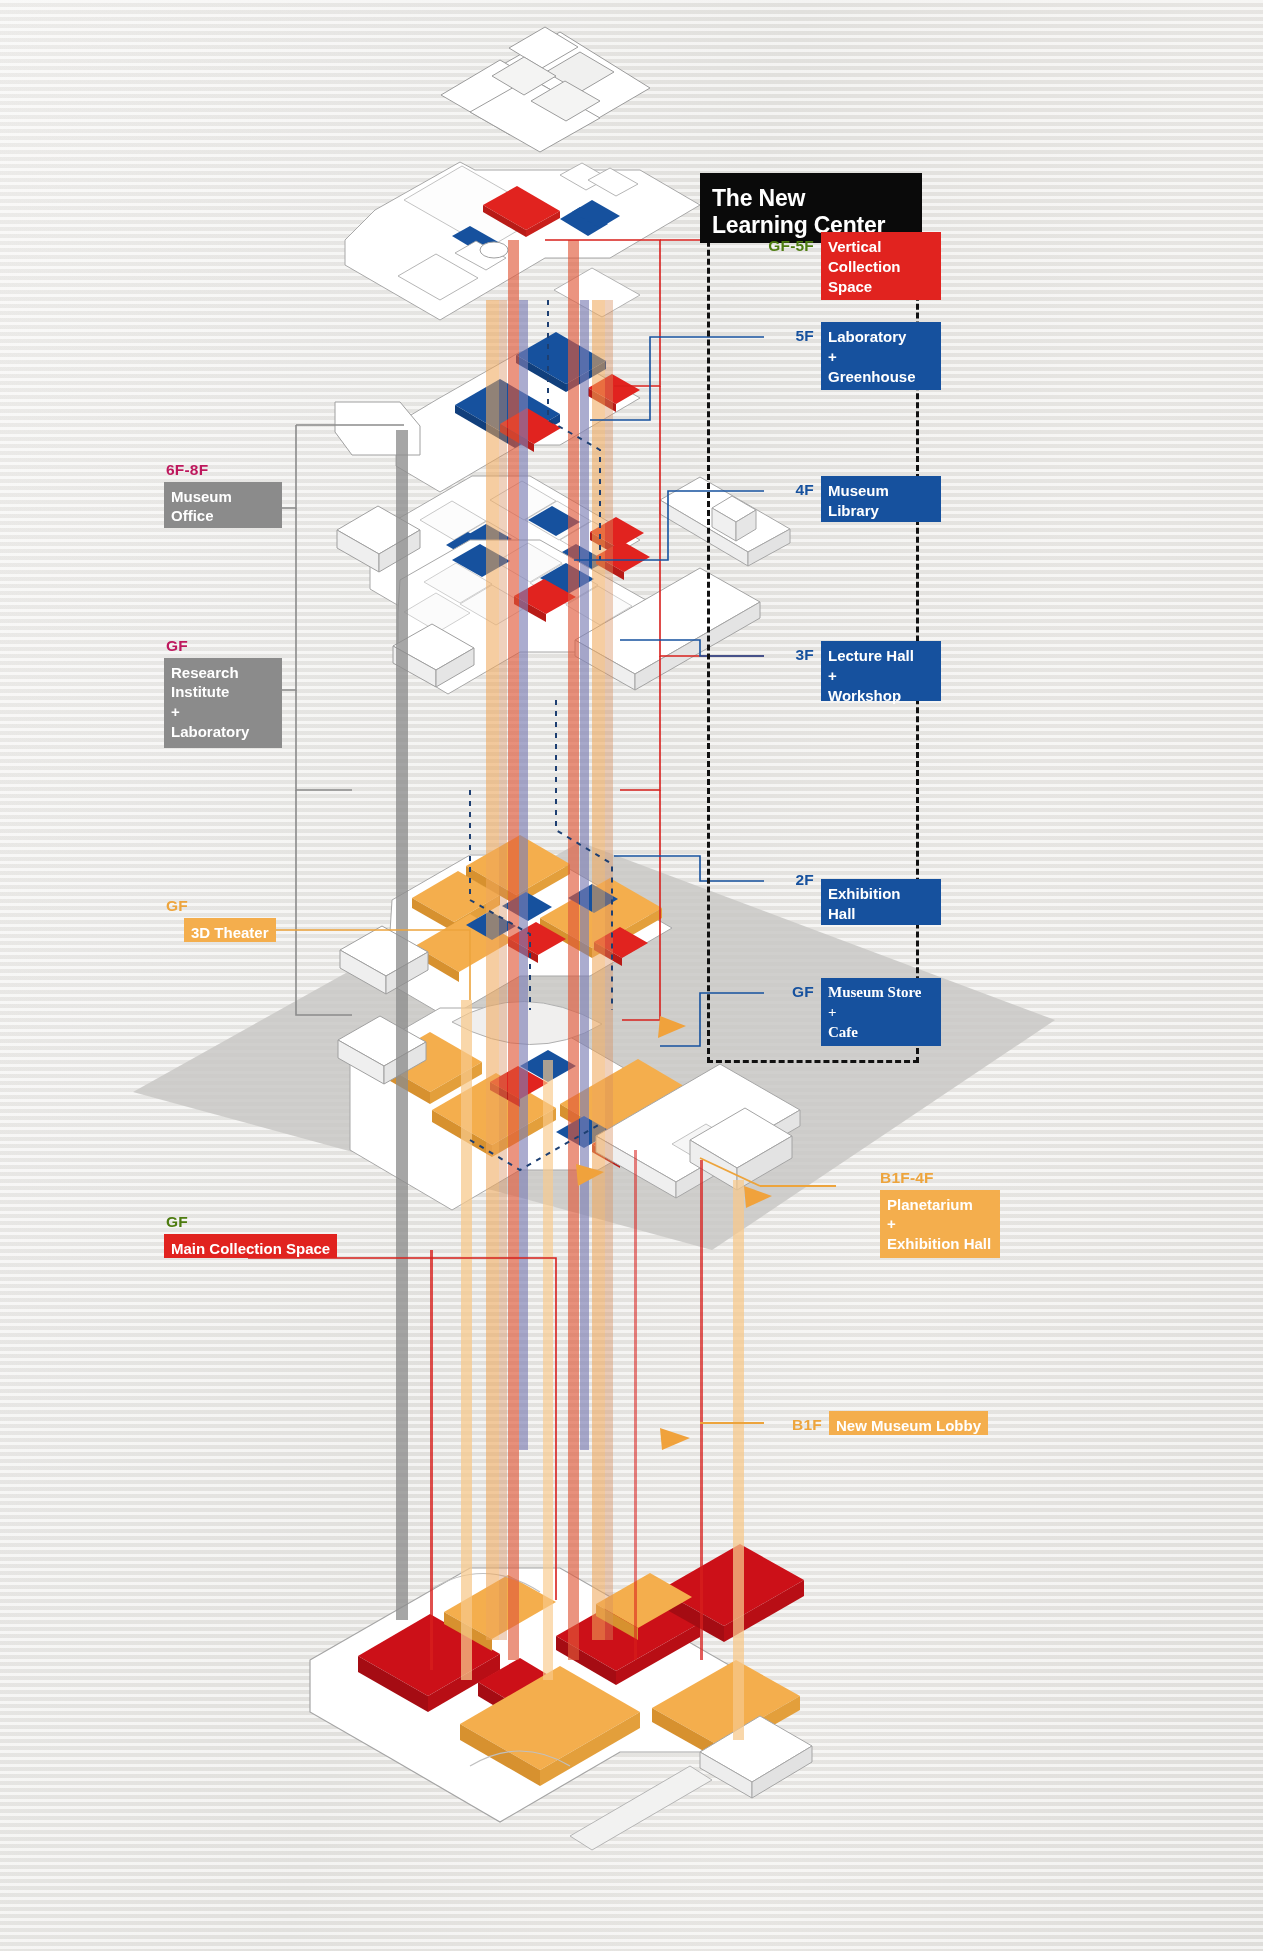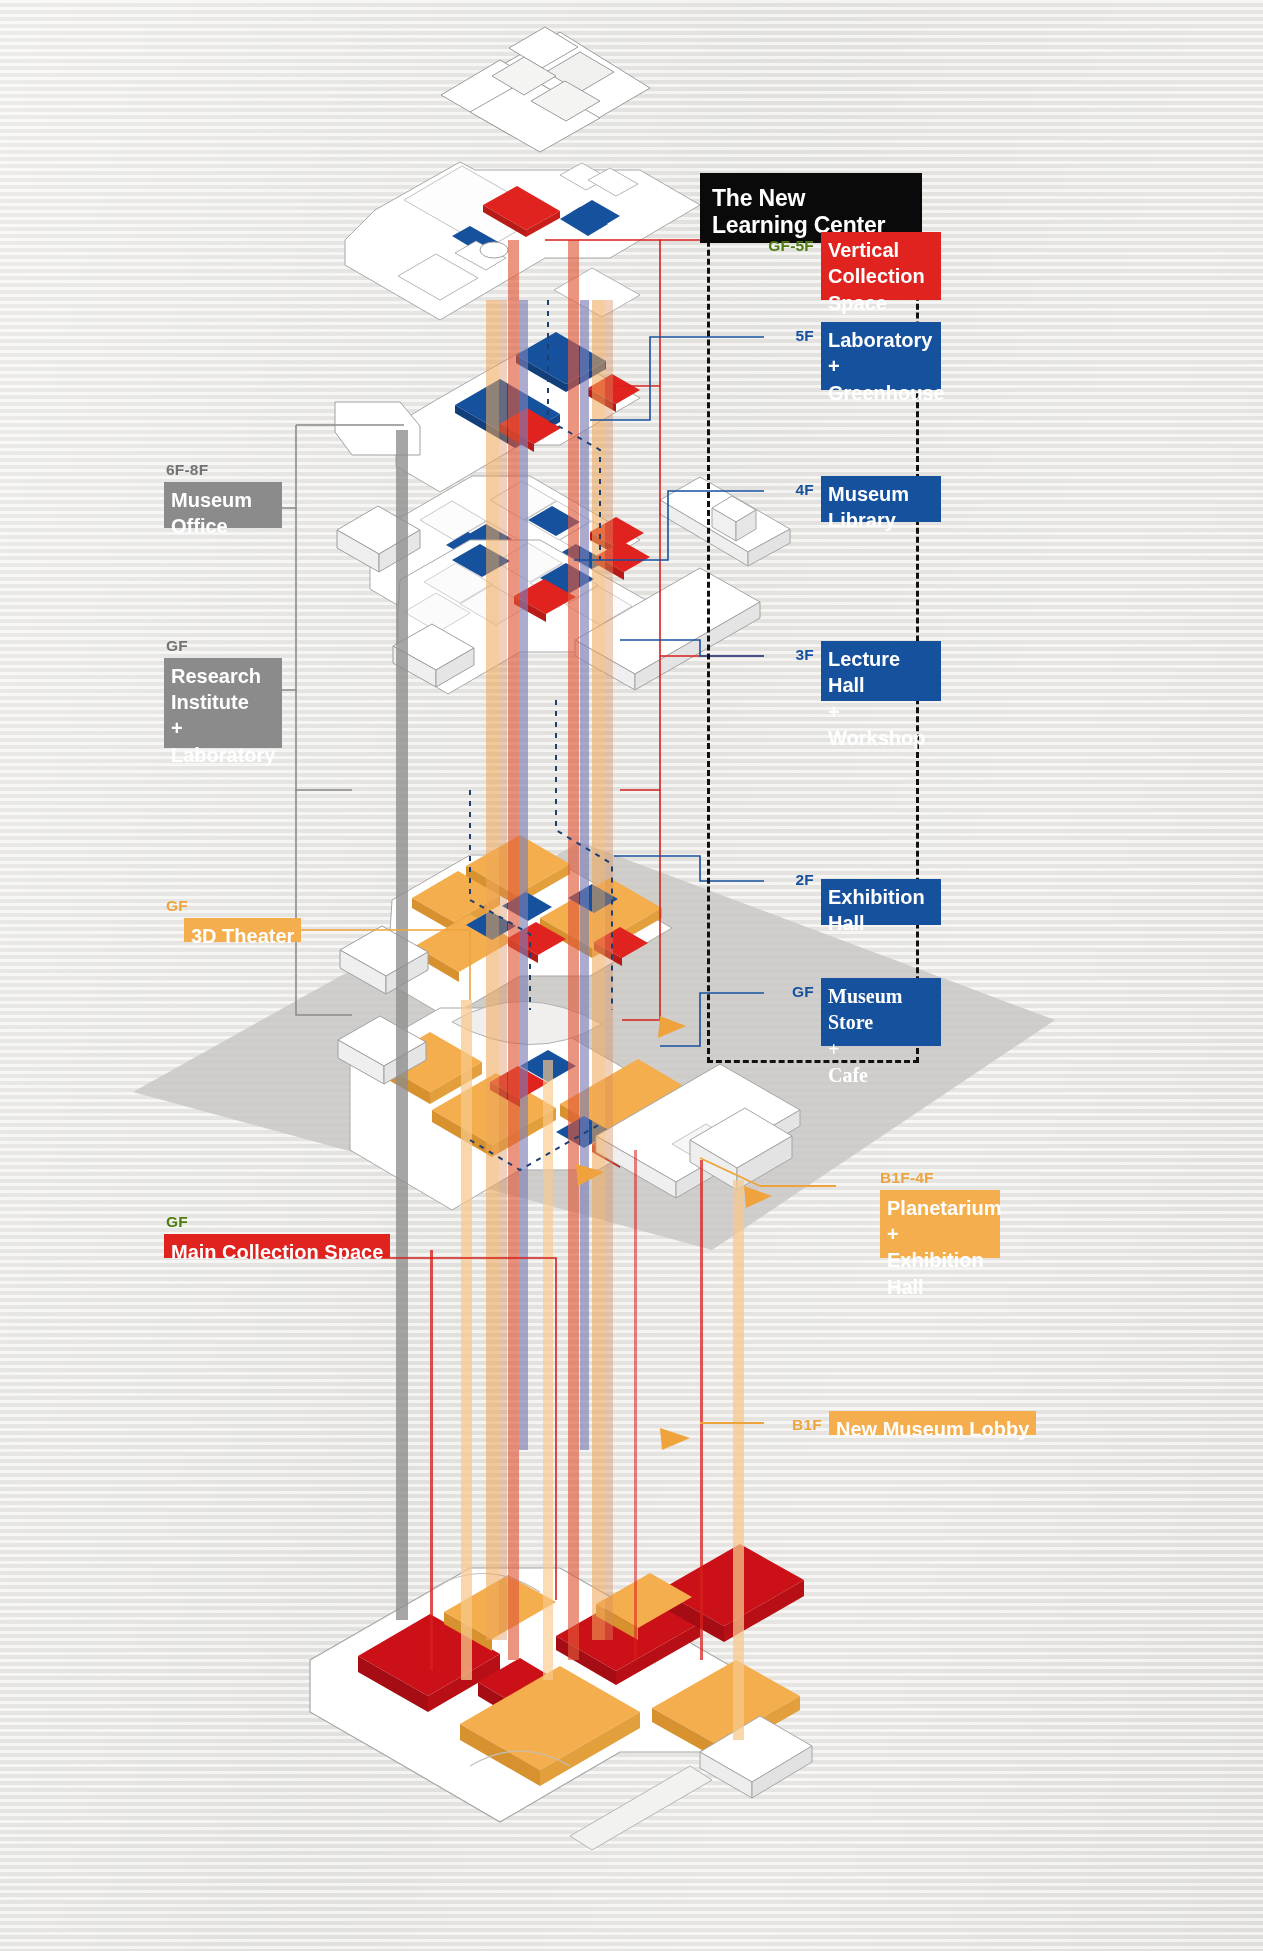--- a/index.html
+++ b/index.html
@@ -44,38 +44,38 @@
 
   
   .callout { position:absolute; z-index:9; }
   .callout .floor {
     font-size:15.5px; font-weight:bold; line-height:1;
     letter-spacing:0.2px; margin-bottom:4px;
     white-space:nowrap;
   }
   .callout .chip {
     display:inline-block;
-    font-size:20px; font-weight:bold; line-height:1.32;
+    font-size:15px; font-weight:bold; line-height:1.32;
     color:#ffffff; padding:5px 7px 6px 7px;
     white-space:pre-line;
   }
   
   .legend-row { display:flex; align-items:flex-start; }
   .legend-row .floor {
     margin:0 7px 0 0; padding-top:6px; text-align:right; min-width:52px;
   }
 
   .c-red   { background:#e1231f; }
   .c-blue  { background:#16519e; }
   .c-gray  { background:#8b8b8b; }
   .c-orange{ background:#f4ae4d; }
 
   .f-red   { color:#4d7c0f; }
   .f-blue  { color:#16519e; }
-  .f-gray  { color:#737373; }
+  .f-gray  { color:#be185d; }
   .f-orange{ color:#eda43c; }
 
   
   .callout.left .floor { margin-left:2px; }
 </style>
 </head>
 <body>
 
 <div id="texture"></div>
 

